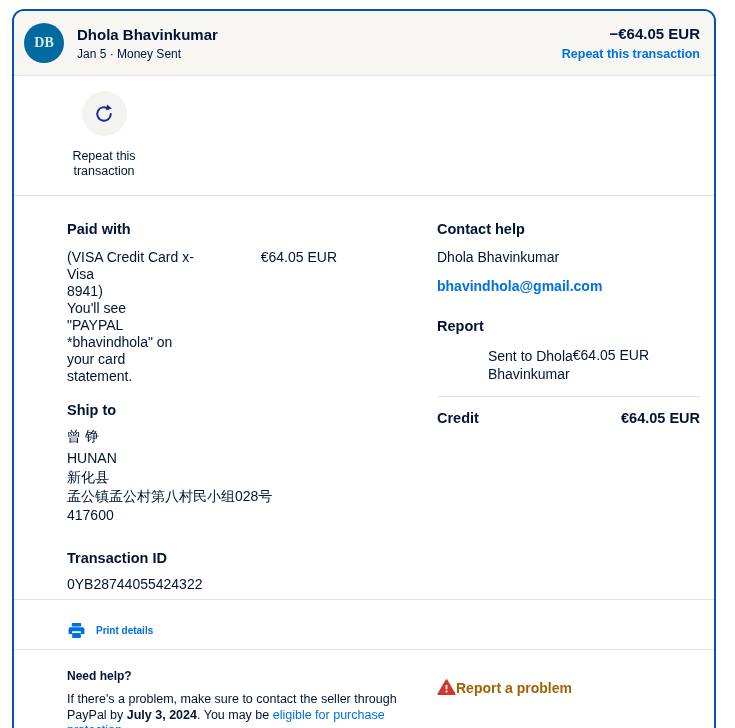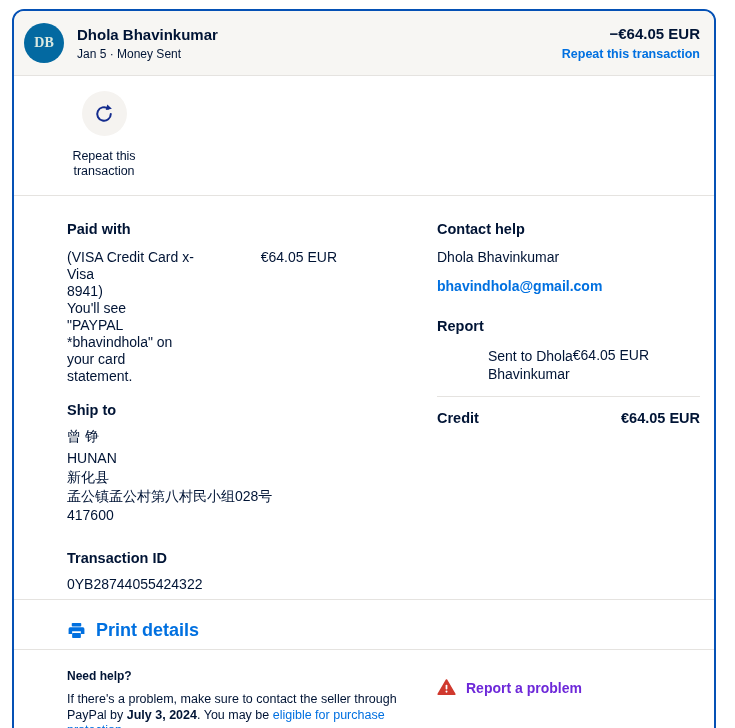--- a/index.html
+++ b/index.html
@@ -45,30 +45,30 @@
   .contact-name{font-size:14px;margin-top:11px;}
   .contact-email{font-size:14px;font-weight:bold;color:#0070e0;margin-top:13px;cursor:pointer;}
   .details-h{margin-top:23px;}
   .det-row{display:flex;justify-content:center;margin-top:12px;}
   .det-label{font-size:14px;line-height:18px;}
   .det-divider{border-top:1px solid #e5e3e0;margin-top:13px;}
   .total-row{display:flex;justify-content:space-between;margin-top:13px;}
   .total-row .lbl,.total-row .amt-b{font-weight:bold;font-size:14.5px;}
   
   .print-sec{height:49px;border-bottom:1px solid #e5e3e0;display:flex;align-items:center;padding-left:53px;}
-  .print-link{display:flex;align-items:center;gap:10px;color:#0070e0;font-weight:bold;font-size:18px;cursor:pointer;margin-top:12px;}
+  .print-link{display:flex;align-items:center;gap:10px;color:#0070e0;font-weight:bold;font-size:10px;cursor:pointer;margin-top:12px;}
   
   .help-sec{padding:19px 14px 20px 53px;display:flex;}
   .help-left{width:332px;}
   .help-h{font-weight:bold;font-size:12px;}
   .help-p{font-size:12.5px;line-height:15.5px;margin-top:9px;}
   .help-p .bold{font-weight:bold;}
   .help-p .lnk{color:#0070e0;cursor:pointer;}
   .help-right{margin-left:auto;width:263px;padding-top:9px;}
-  .report-link{display:flex;align-items:center;gap:10px;color:#6d28d9;font-weight:bold;font-size:14px;cursor:pointer;}
+  .report-link{display:flex;align-items:center;color:#a16207;font-weight:bold;font-size:14px;cursor:pointer;}
   .icon{display:inline-flex;flex:0 0 auto;}
 </style>
 </head>
 <body>
 
 <div class="card">
 
   <div class="hdr">
     <div class="avatar">DB</div>
     <div class="hdr-names">

